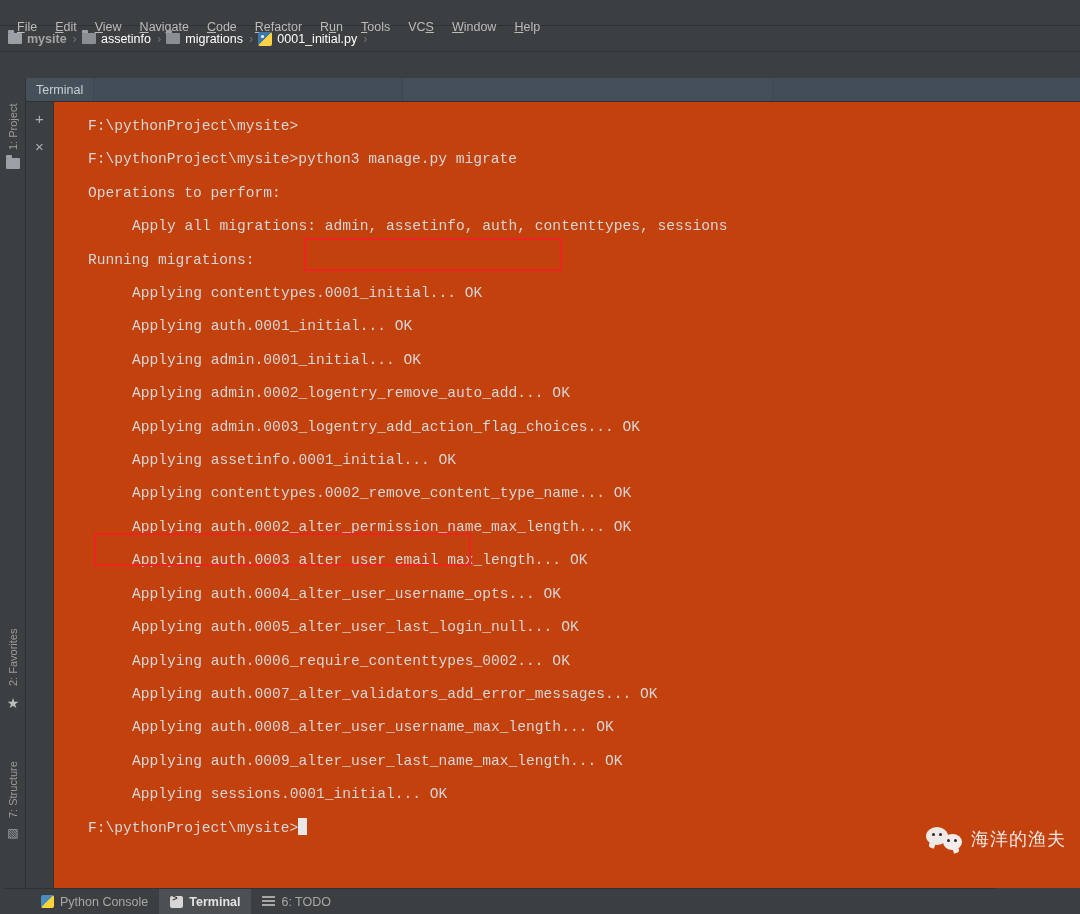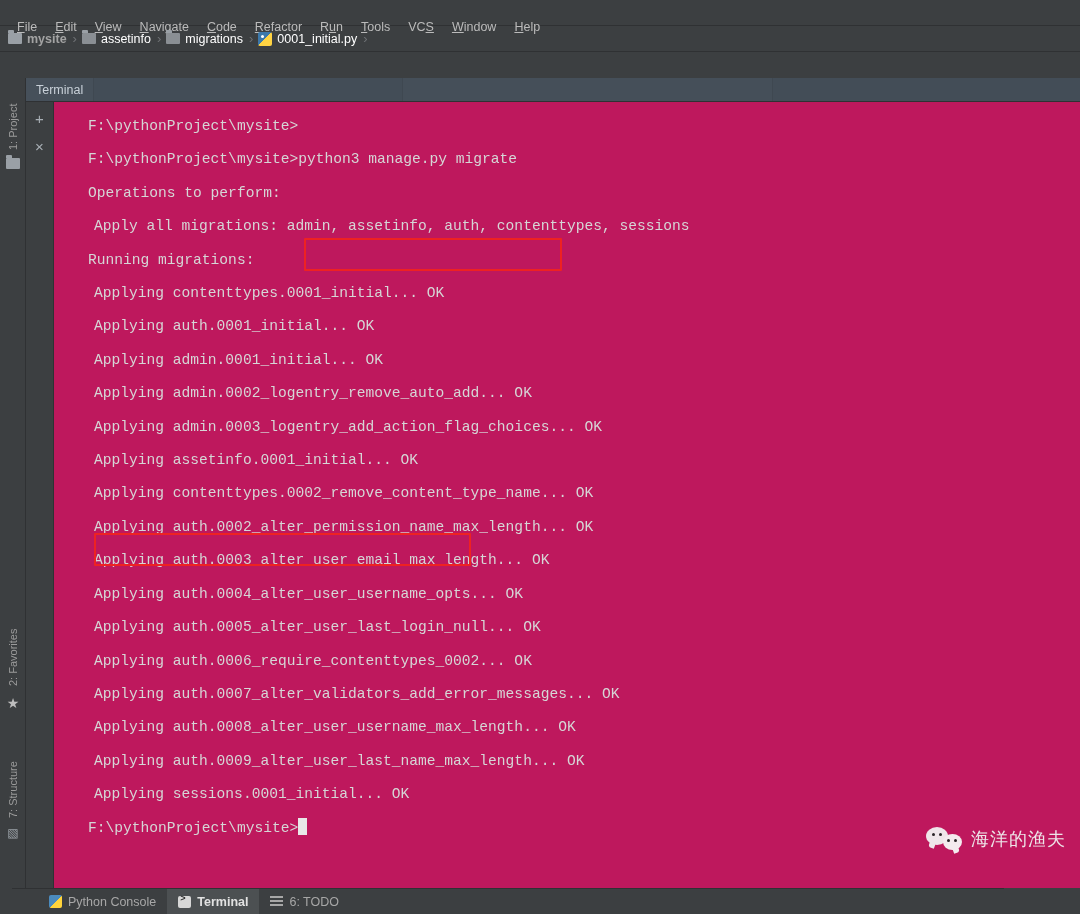--- a/index.html
+++ b/index.html
@@ -122,29 +122,29 @@
     display: flex; flex-direction: column; align-items: center; gap: 10px;
     border-right: 1px solid #2f3133;
   }
   .gbtn {
     width: 18px; height: 18px; color: #a9b0b6; font-size: 15px; line-height: 18px;
     text-align: center; cursor: pointer;
   }
 
   
   .console {
-    flex: 1; background: #be185d; position: relative;
+    flex: 1; background: #c2410c; position: relative;
     padding: 8px 0 0 0; overflow: hidden;
   }
   .line {
     font-family: "Liberation Mono", "DejaVu Sans Mono", monospace;
     font-size: 14.6px; line-height: 33.4px; color: #d6d6d6;
     white-space: pre; padding-left: 34px; position: relative;
   }
-  .line.indent { padding-left: 40px; }
+  .line.indent { padding-left: 78px; }
   .caret {
     display: inline-block; width: 9px; height: 17px; background: #e8e8e8;
     vertical-align: -3px;
   }
   
   .redbox {
     position: absolute; border: 2.5px solid #ee2222; pointer-events: none;
     border-radius: 1px;
   }
   #redbox-cmd  { left: 278px; top: 160px; width: 258px; height: 33px; }
@@ -180,21 +180,21 @@
   .wechat-mark i.e2 { left: 13px; top: 7px; }
   .wechat-mark i.e3 { right: 12px; top: 13px; }
   .wechat-mark i.e4 { right: 5px;  top: 13px; }
   .wm-text {
     font-family: "DejaVu Sans", sans-serif;
     font-size: 18px; color: #f0f0f0; letter-spacing: 1px; white-space: nowrap;
   }
 
   
   .statusbar {
-    position: absolute; left: 12px; bottom: 0; width: 992px; height: 26px;
+    position: absolute; left: 4px; bottom: 0; width: 992px; height: 26px;
     background: #3c3f41; display: flex; align-items: center; padding-left: 26px;
     border-top: 1px solid #2f3133;
   }
   .sb-item {
     display: flex; align-items: center; gap: 6px; height: 26px;
     padding: 0 11px; font-size: 12.5px; color: #a7a7a7; white-space: nowrap;
   }
   .sb-item.active { background: #4c5052; color: #e2e2e2; font-weight: bold; }
   .sb-item u { text-decoration: underline; }
   .ic-pyconsole {

